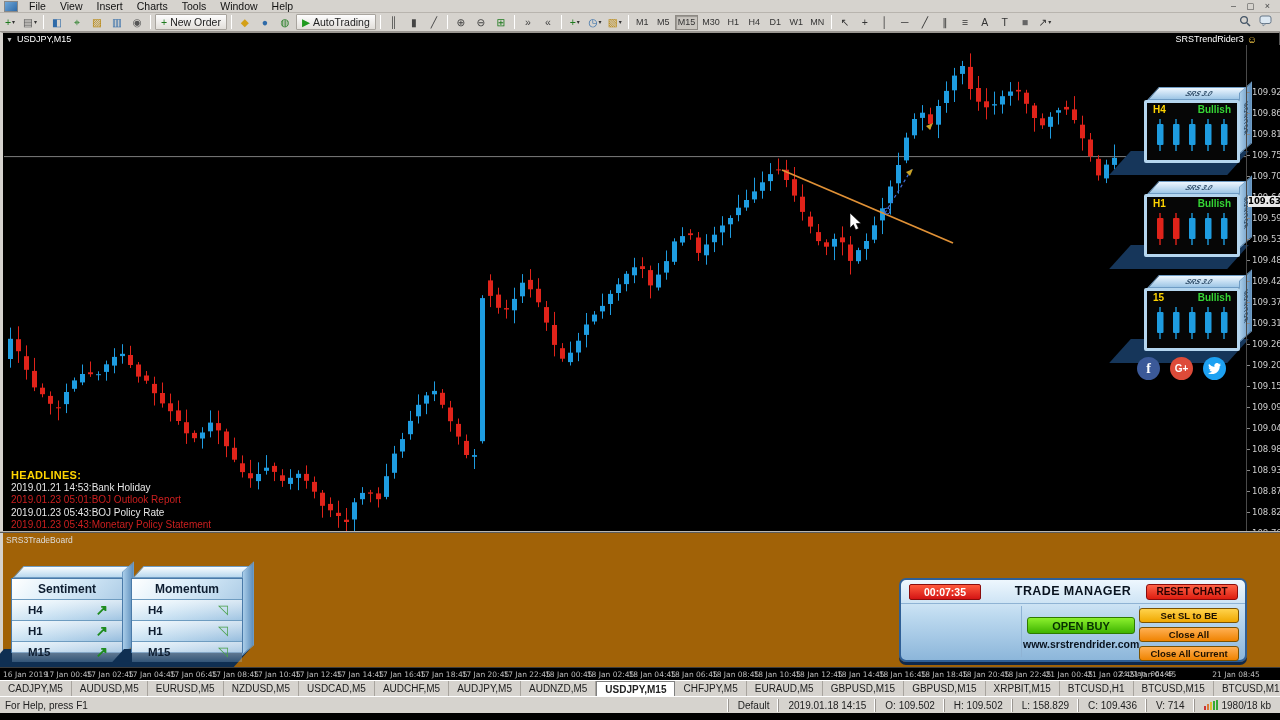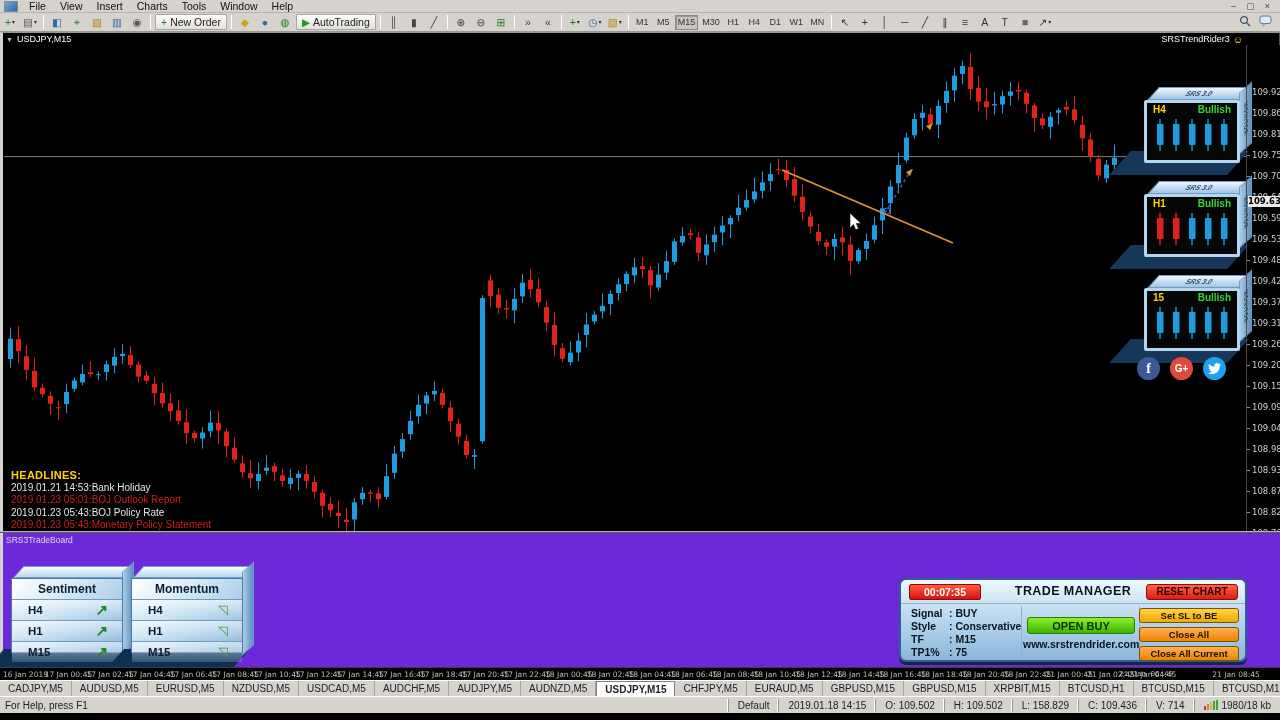--- a/index.html
+++ b/index.html
@@ -25,21 +25,21 @@
                   padding:0 5px;gap:3px;border-radius:1px;font-size:10.5px;color:#222;}
   .tf-btn{height:15px;min-width:19px;padding:0 2px;display:flex;align-items:center;justify-content:center;
           margin:0 1px;font-size:9px;color:#333;flex:none;}
   .tf-btn.active{border:1px solid #8d8983;background:#c9c5bf;box-shadow:inset 1px 1px 1px rgba(0,0,0,.25);}
   .tb-right{margin-left:auto;display:flex;align-items:center;padding-right:8px;gap:8px;}
   
   .chart-titlebar{position:absolute;top:32px;left:0;width:1280px;height:13px;background:#000;
       border-top:1px solid #9a9691;border-left:3px solid #d6d3ce;border-right:1px solid #555;
       display:flex;align-items:center;color:#fff;font-size:9px;}
   .chart-titlebar .caret{color:#bbb;font-size:7px;margin:0 4px 0 3px;}
-  .chart-titlebar .right{margin-left:auto;display:flex;gap:3px;padding-right:36px;}
+  .chart-titlebar .right{margin-left:auto;display:flex;gap:3px;padding-right:22px;}
   .smiley{color:#ffd24a;font-size:10px;}
   
   .chart-area{position:absolute;top:45px;left:0;width:1280px;height:486px;background:#000;
               border-left:3px solid #d6d3ce;}
   #chart-svg{position:absolute;left:1px;top:0;}
   .price-axis{position:absolute;top:0;left:1243px;width:36px;height:486px;border-left:1px solid #4a4a4a;}
   .pa-label{position:absolute;left:5px;font-size:8.5px;color:#cdcdcd;white-space:nowrap;
             font-family:"DejaVu Sans",sans-serif;transform:translateY(-50%);}
   .pa-tick{position:absolute;left:0;width:3px;height:1px;background:#8a8a8a;}
   .price-box{position:absolute;left:1px;width:35px;height:11px;background:#e9e9e9;color:#000;
@@ -71,21 +71,21 @@
   .m-candles{display:block;margin:2px auto 0 auto;}
   
   .social{position:absolute;left:1134px;top:312px;display:flex;gap:10px;}
   .soc{width:23px;height:23px;border-radius:50%;display:flex;align-items:center;justify-content:center;
        color:#fff;font-weight:bold;}
   .soc.fb{font-family:"Liberation Serif",serif;font-size:14px;}
   .soc.gp{font-size:10px;}
   
   .sub-sep{position:absolute;top:531px;left:0;width:1280px;height:2px;background:#b9b6b0;
            border-bottom:1px solid #5a5a5a;}
-  .subwindow{position:absolute;top:533px;left:0;width:1280px;height:134px;background:#6d28d9;
+  .subwindow{position:absolute;top:533px;left:0;width:1280px;height:134px;background:#a16207;
              border-left:3px solid #d6d3ce;}
   .sub-label{position:absolute;left:3px;top:2px;color:#ddd;font-size:8.5px;}
   
   .board{position:absolute;width:112px;height:88px;}
   .b-base{position:absolute;left:-16px;top:74px;width:126px;height:20px;background:#0f2f52;
           transform:skewX(-42deg);}
   .b-top{position:absolute;left:7px;top:-9px;width:110px;height:12px;
          background:linear-gradient(180deg,#f8fcff,#b9d8ee);border:1px solid #6f9cc4;transform:skewX(-42deg);}
   .b-side{position:absolute;left:111px;top:-3px;width:12px;height:84px;
           background:linear-gradient(90deg,#a9cde9,#5f8fbc);border:1px solid #6f9cc4;
@@ -1144,26 +1144,20 @@
       </div>
     </div>
 
     <div class="tmgr">
       <div class="tm-head">
         <div class="tm-timer">00:07:35</div>
         <div class="tm-title">TRADE MANAGER</div>
         <div class="tm-reset">RESET CHART</div>
       </div>
       <div class="tm-body">
-        <div class="tm-left" id="tm-rows">
-            <div class="tm-row"><span class="lbl">Signal</span><span>: BUY</span></div>
-            <div class="tm-row"><span class="lbl">Style</span><span>: Conservative</span></div>
-            <div class="tm-row"><span class="lbl">TF</span><span>: M15</span></div>
-            <div class="tm-row"><span class="lbl">TP1%</span><span>: 75</span></div>
-          </div>
         <div class="tm-div" style="left:120px;"></div>
         <div class="tm-center">
           <div class="tm-open">OPEN BUY</div>
           <div class="tm-site">www.srstrendrider.com</div>
         </div>
         <div class="tm-div" style="left:238px;"></div>
         <div class="tm-right" id="tm-buttons">
             <div class="tm-btn b0">Set SL to BE</div>
             <div class="tm-btn b1">Close All</div>
             <div class="tm-btn b2">Close All Current</div>

